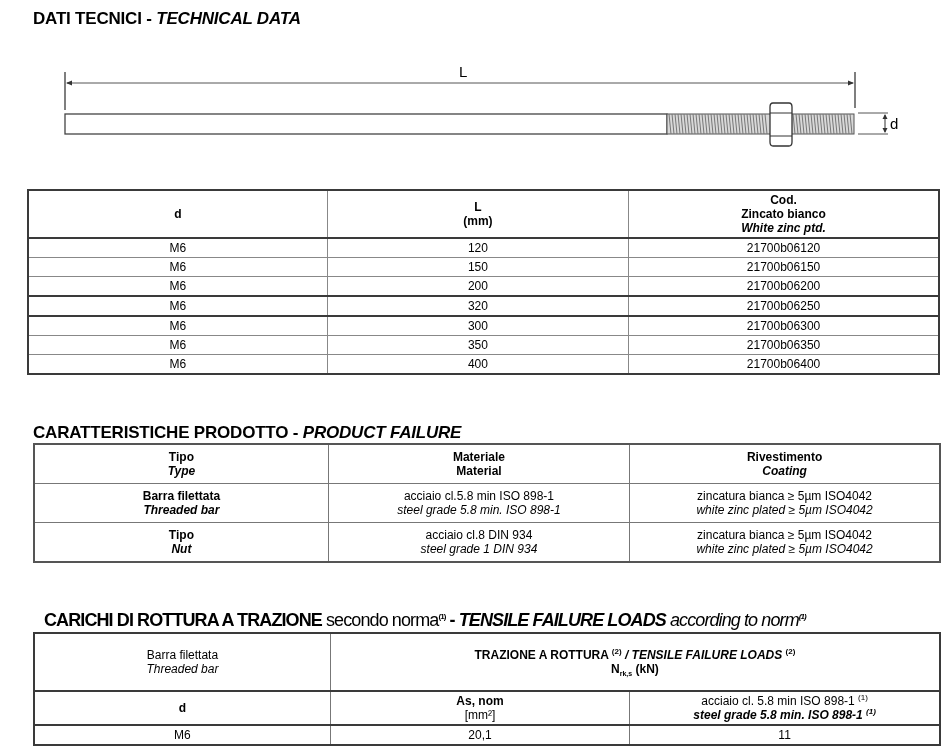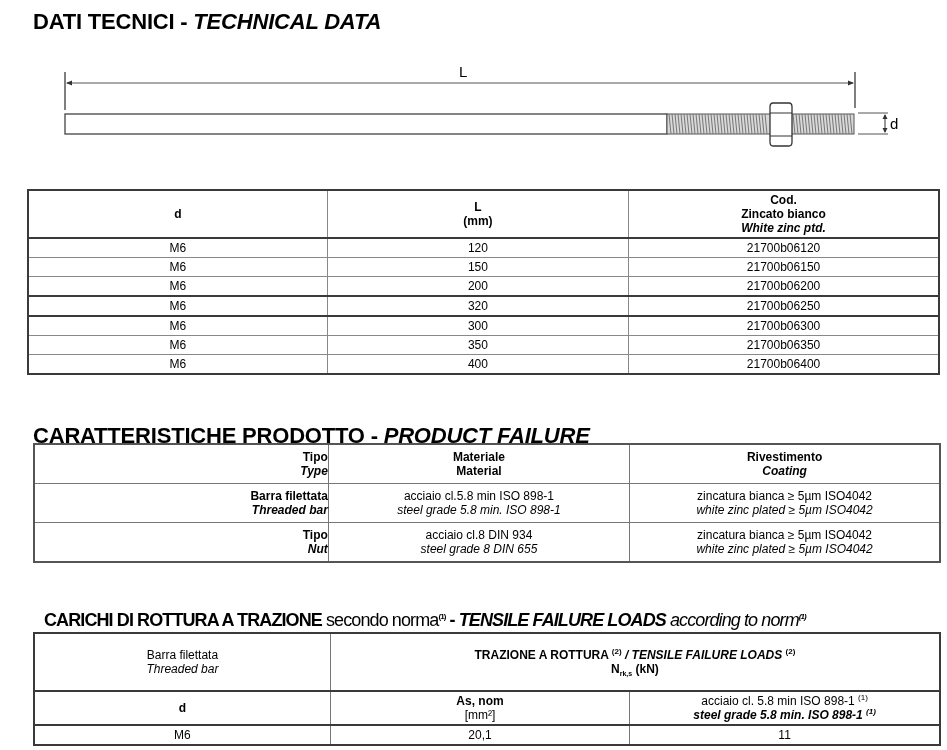--- a/index.html
+++ b/index.html
@@ -1,29 +1,29 @@
 <!DOCTYPE html>
 <html><head>
 <meta charset="utf-8">
 <style>
   html, body { margin:0; padding:0; background:#fff; }
   body { width:947px; height:750px; position:relative; overflow:hidden; font-family:"Liberation Sans", sans-serif; color:#000; }
-  .h1 { position:absolute; font-weight:bold; font-size:22px; letter-spacing:-0.2px; white-space:nowrap; }
+  .h1 { position:absolute; font-weight:bold; font-size:17px; letter-spacing:-0.2px; white-space:nowrap; }
   .h1 i { font-style:italic; }
   table { position:absolute; border-collapse:collapse; font-size:12px; }
   td { text-align:center; padding:0; line-height:14px; }
   .t1 { left:27px; top:189px; width:913px; border:2px solid #3a3a3a; }
   .t1 td { border-left:1px solid #888; border-right:1px solid #888; }
   .t1 tr.hdr td { height:46px; font-weight:bold; border-bottom:2px solid #3a3a3a; }
   .t1 tr.row td { height:18px; border-top:1px solid #888; }
   .t1 tr.row.dark td { border-top:2px solid #3a3a3a; }
   .t2 { left:33px; top:443px; width:908px; border:2px solid #555; }
   .t2 td { border:1px solid #777; vertical-align:middle; }
   .t2 tr td { height:38px; }
-  .t2 .left { text-align:right; }
+  .t2 .left { text-align:center; }
   .t2 .hdr { font-weight:bold; }
   .t3 { left:33px; top:632px; width:908px; border:2px solid #3a3a3a; }
   .t3 td { border:1px solid #777; }
   .t3 .r1 td { height:56px; }
   .t3 .r2 td { height:32px; border-top:2px solid #3a3a3a; }
   .t3 .r3 td { height:18px; border-top:2px solid #3a3a3a; }
   .b { font-weight:bold; }
   sup { font-size:8px; vertical-align:super; line-height:0; }
   sub { font-size:7px; vertical-align:sub; line-height:0; }
   .diagram { position:absolute; left:0; top:55px; width:947px; height:110px; }
@@ -164,21 +164,21 @@
       <div style="font-style:italic">white zinc plated ≥ 5µm ISO4042</div>
     </td>
   </tr>
   <tr>
     <td class="left b">
       <div>Tipo</div>
       <div style="font-style:italic">Nut</div>
     </td>
     <td>
       <div>acciaio cl.8 DIN 934</div>
-      <div style="font-style:italic">steel grade 8 DIN 655</div>
+      <div style="font-style:italic">steel grade 1 DIN 934</div>
     </td>
     <td>
       <div>zincatura bianca ≥ 5µm ISO4042</div>
       <div style="font-style:italic">white zinc plated ≥ 5µm ISO4042</div>
     </td>
   </tr>
 </tbody>
   </table>
 
 <div class="h1" style="left:44px; top:610px; font-size:18px; letter-spacing:-0.9px;">

